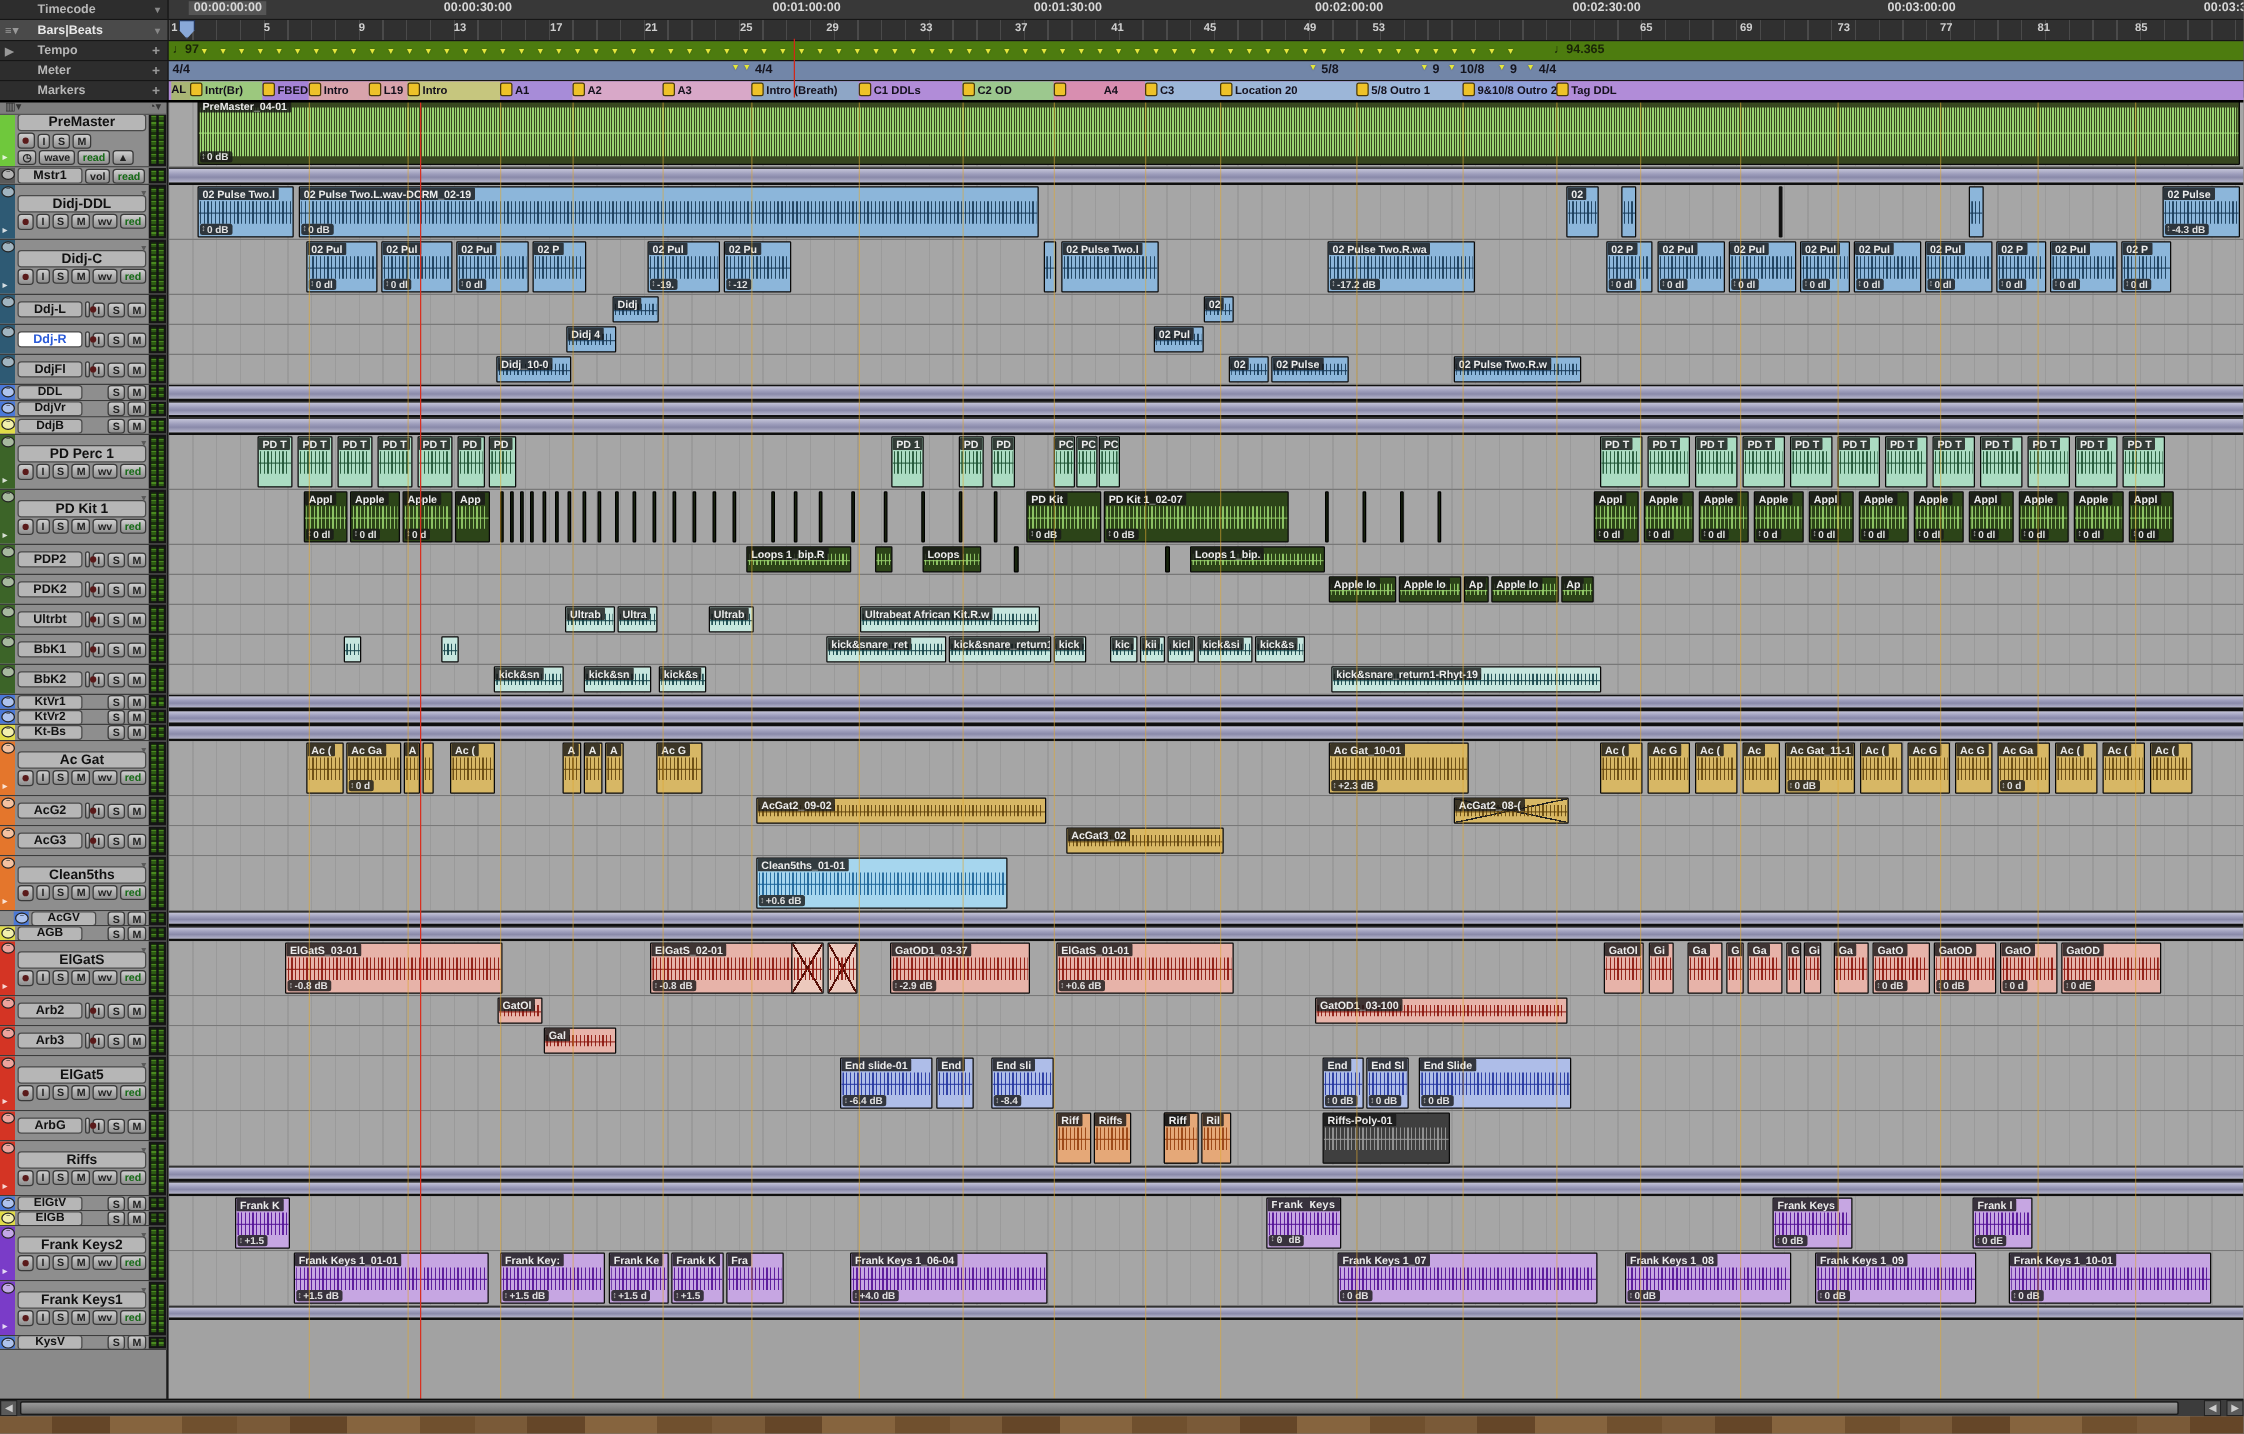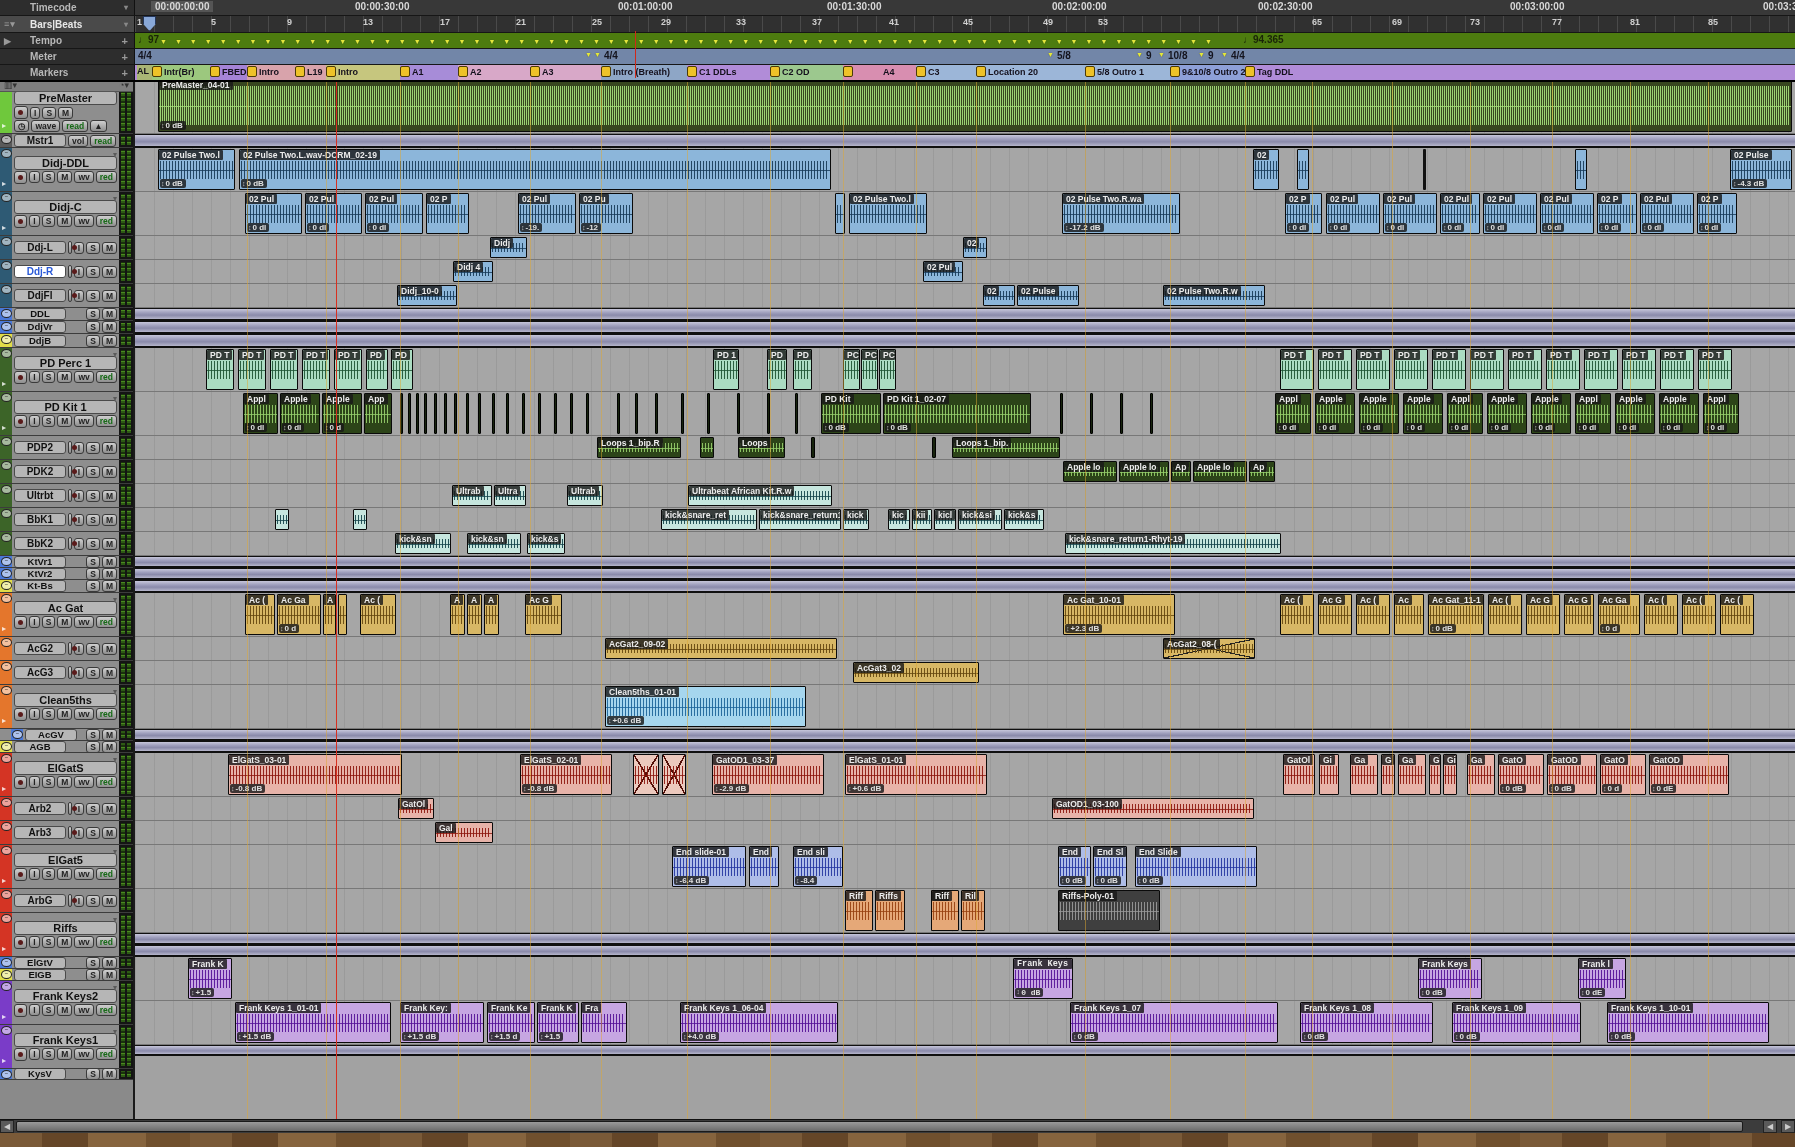--- a/index.html
+++ b/index.html
@@ -1783,21 +1783,21 @@
         <div class="lane lg" style="height: 44px;">
           <div class="clip red" style="left: 93px; width: 174px;">
             <div class="wave"></div>
             <div class="midline"></div>
             <div class="cname">ElGatS_03-01</div>
             <div class="cgain">
               <span class="gicon">↕</span>
               <span>-0.8 dB</span>
             </div>
           </div>
-          <div class="clip red" style="left: 385px; width: 92px;">
+          <div class="clip red" style="left: 385px; width: 117px;">
             <div class="wave"></div>
             <div class="midline"></div>
             <div class="cname">ElGatS_02-01</div>
             <div class="cgain">
               <span class="gicon">↕</span>
               <span>-0.8 dB</span>
             </div>
           </div>
           <div class="clip redc" style="left: 498px; width: 26px;">
             <div class="wave"></div>

